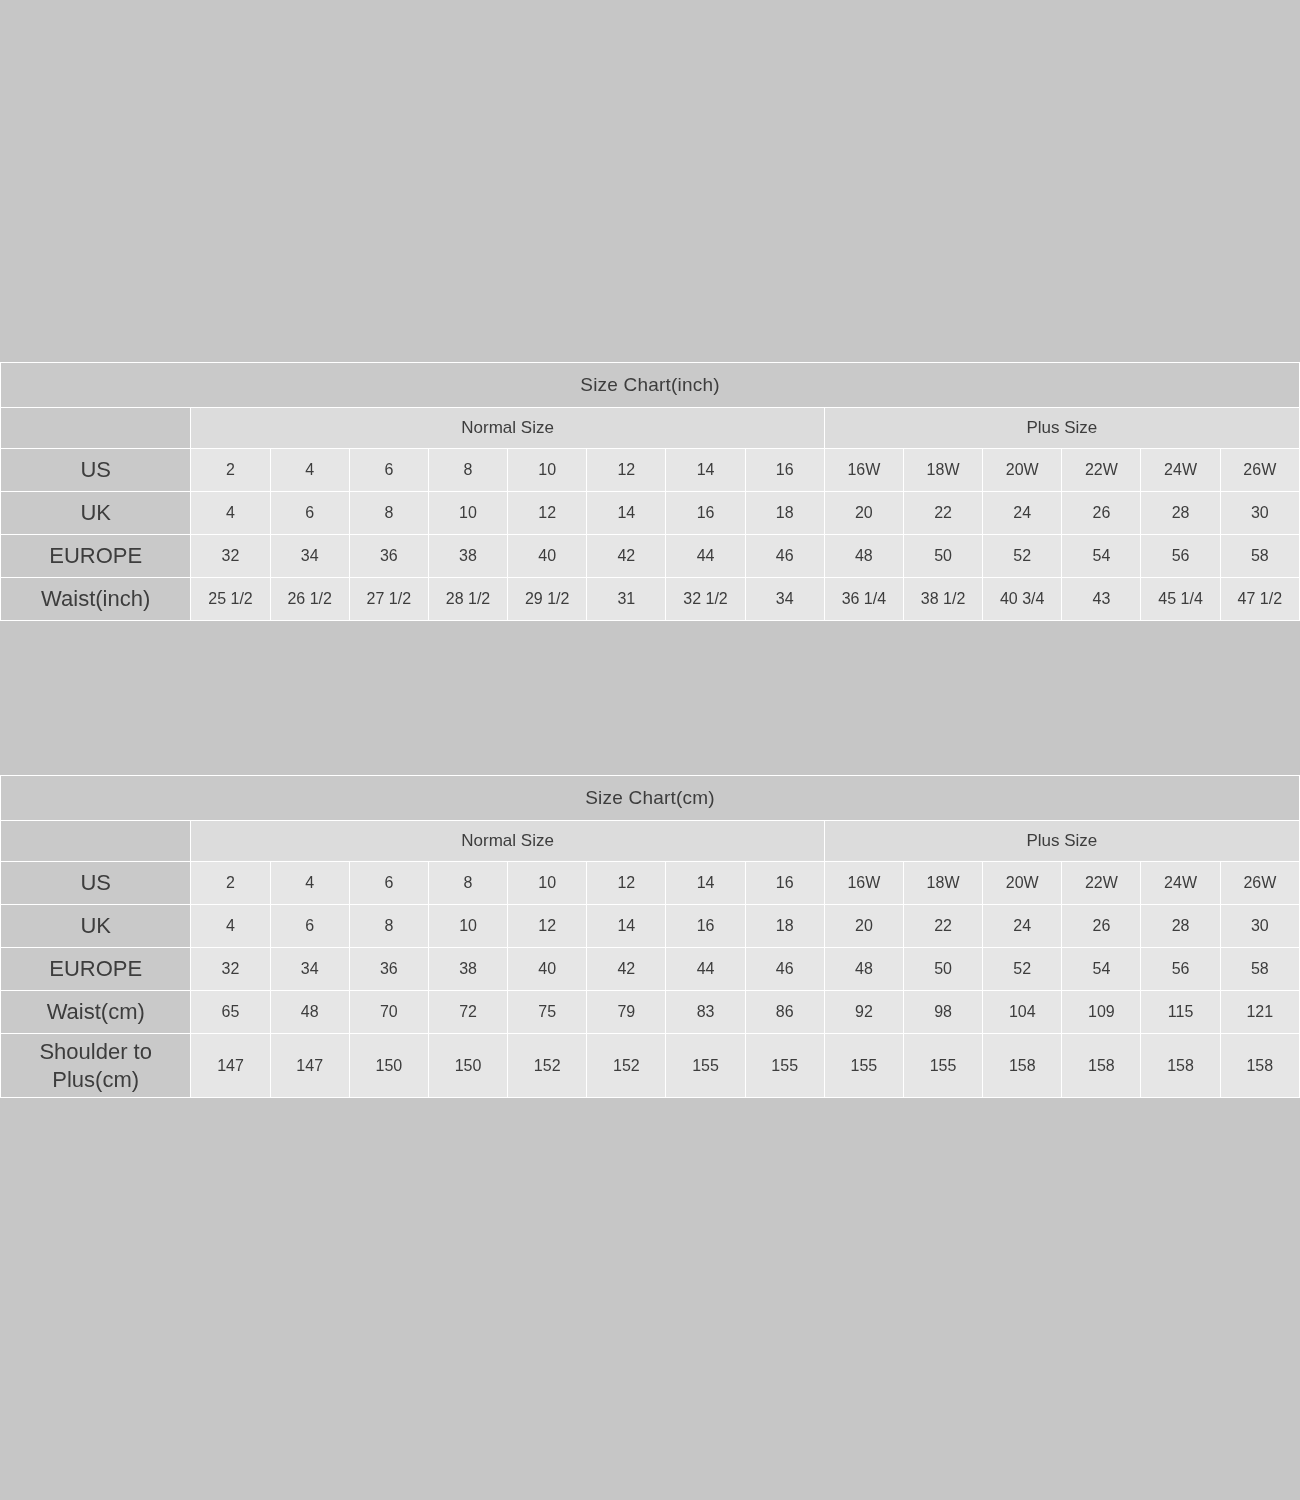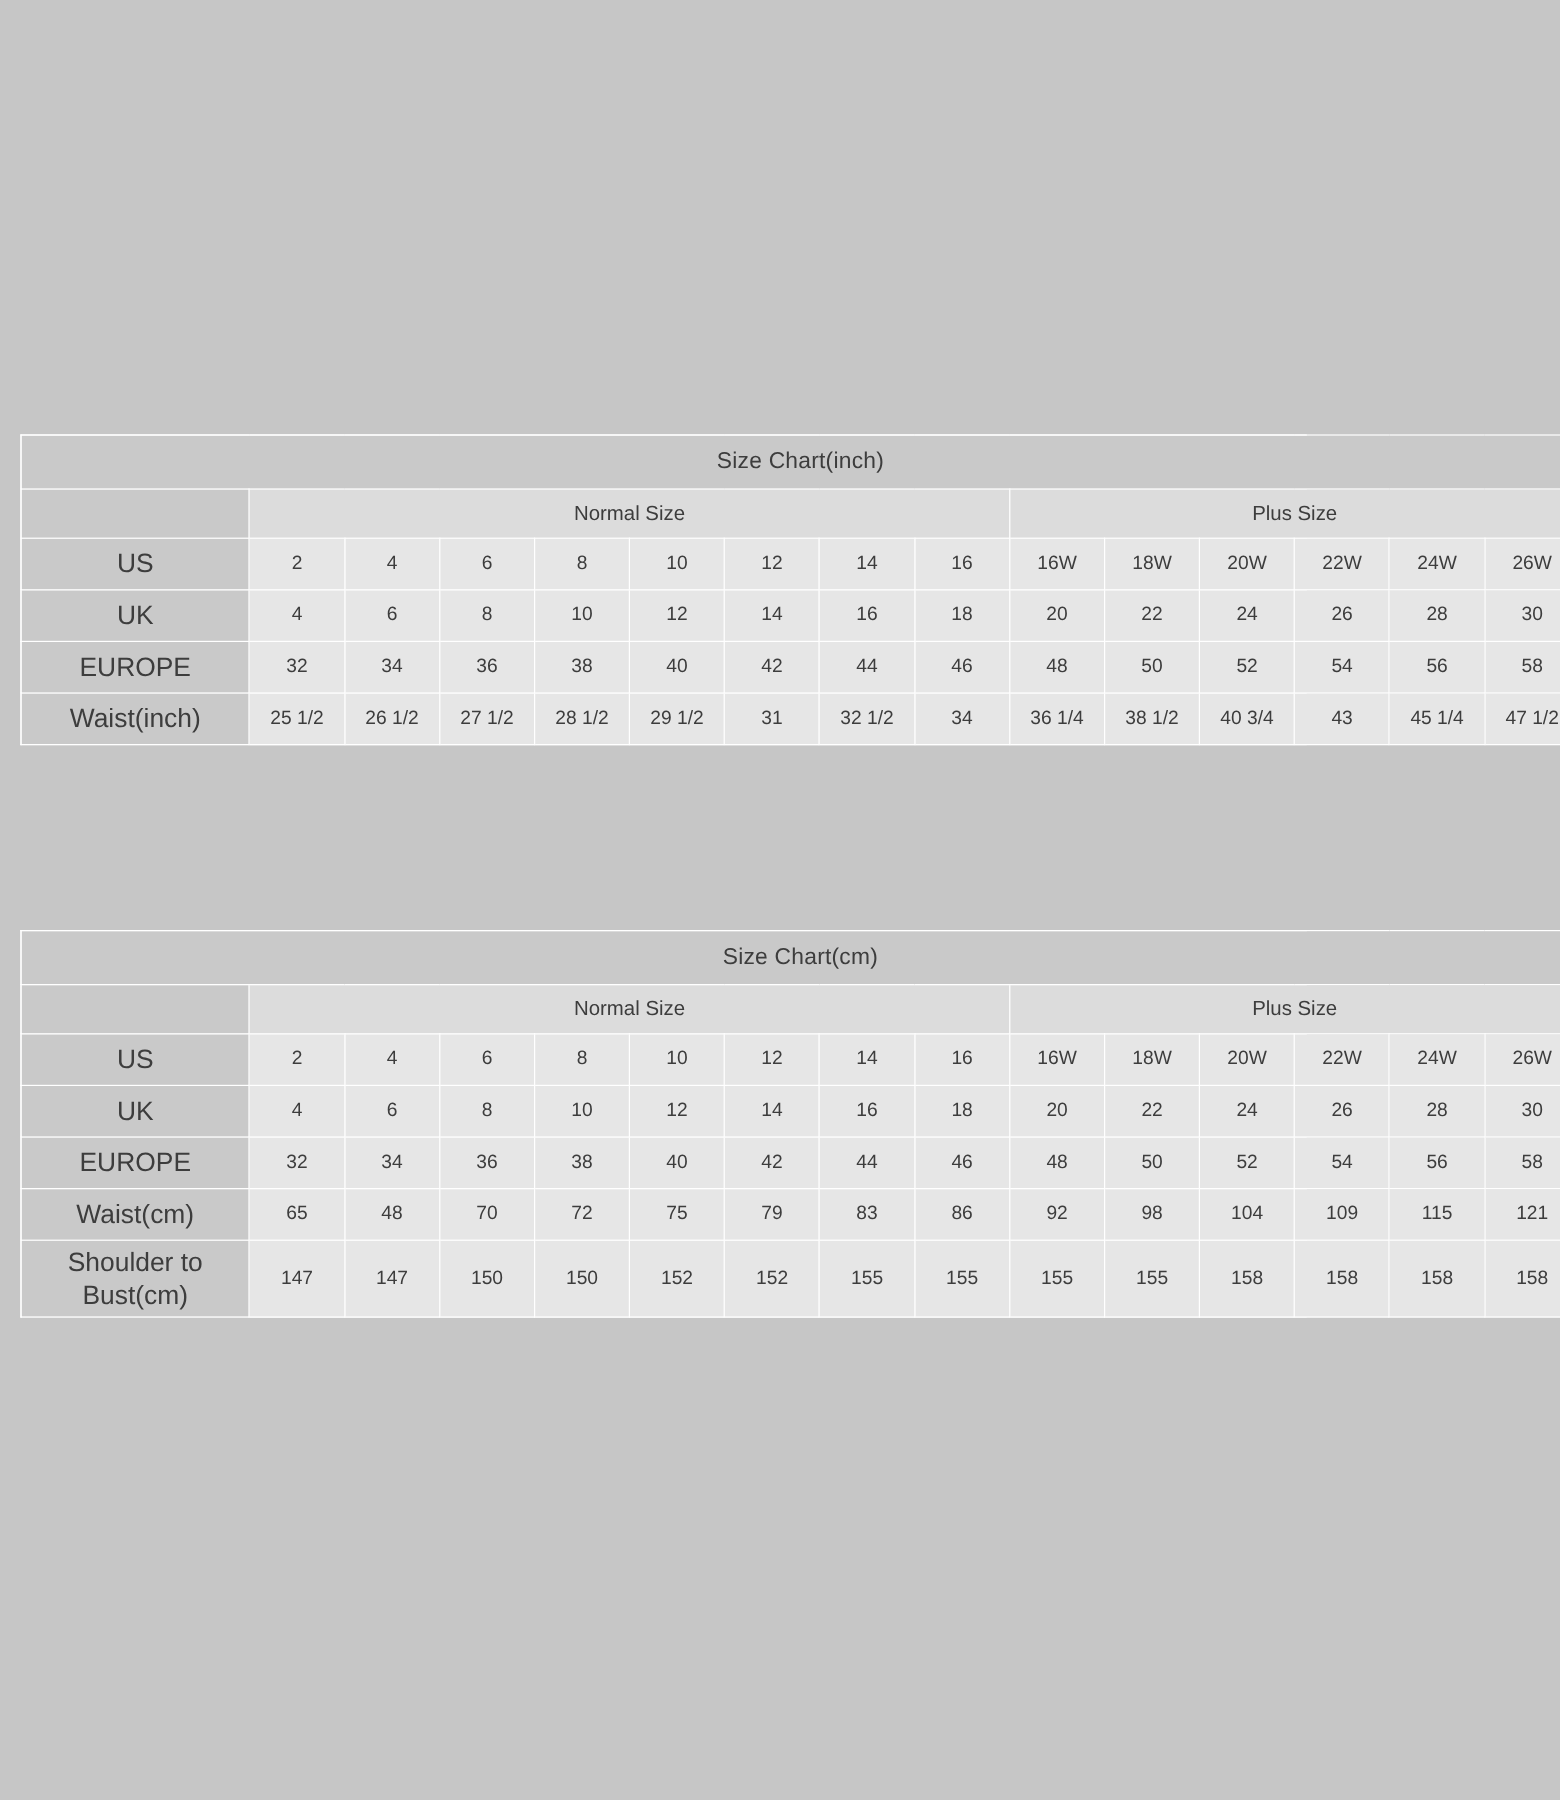--- a/index.html
+++ b/index.html
@@ -16,21 +16,21 @@
   }
 
   .page {
     position: relative;
     width: 1300px;
     height: 1500px;
   }
 
   .chart-block {
     position: absolute;
-    left: 17px;
+    left: 0;
     width: 1072px;
     background: #ffffff;
   }
 
   #block-inch { top: 362px; }
   #block-cm   { top: 775px; }
 
   table.size-table {
     border-collapse: collapse;
     width: 1300px;
@@ -283,21 +283,21 @@
             <td class="data-cell">83</td>
             <td class="data-cell">86</td>
             <td class="data-cell">92</td>
             <td class="data-cell">98</td>
             <td class="data-cell">104</td>
             <td class="data-cell">109</td>
             <td class="data-cell">115</td>
             <td class="data-cell">121</td>
           </tr>
           <tr>
-            <td class="row-label">Shoulder to Bust(cm)</td>
+            <td class="row-label">Shoulder to Plus(cm)</td>
             <td class="data-cell">147</td>
             <td class="data-cell">147</td>
             <td class="data-cell">150</td>
             <td class="data-cell">150</td>
             <td class="data-cell">152</td>
             <td class="data-cell">152</td>
             <td class="data-cell">155</td>
             <td class="data-cell">155</td>
             <td class="data-cell">155</td>
             <td class="data-cell">155</td>

